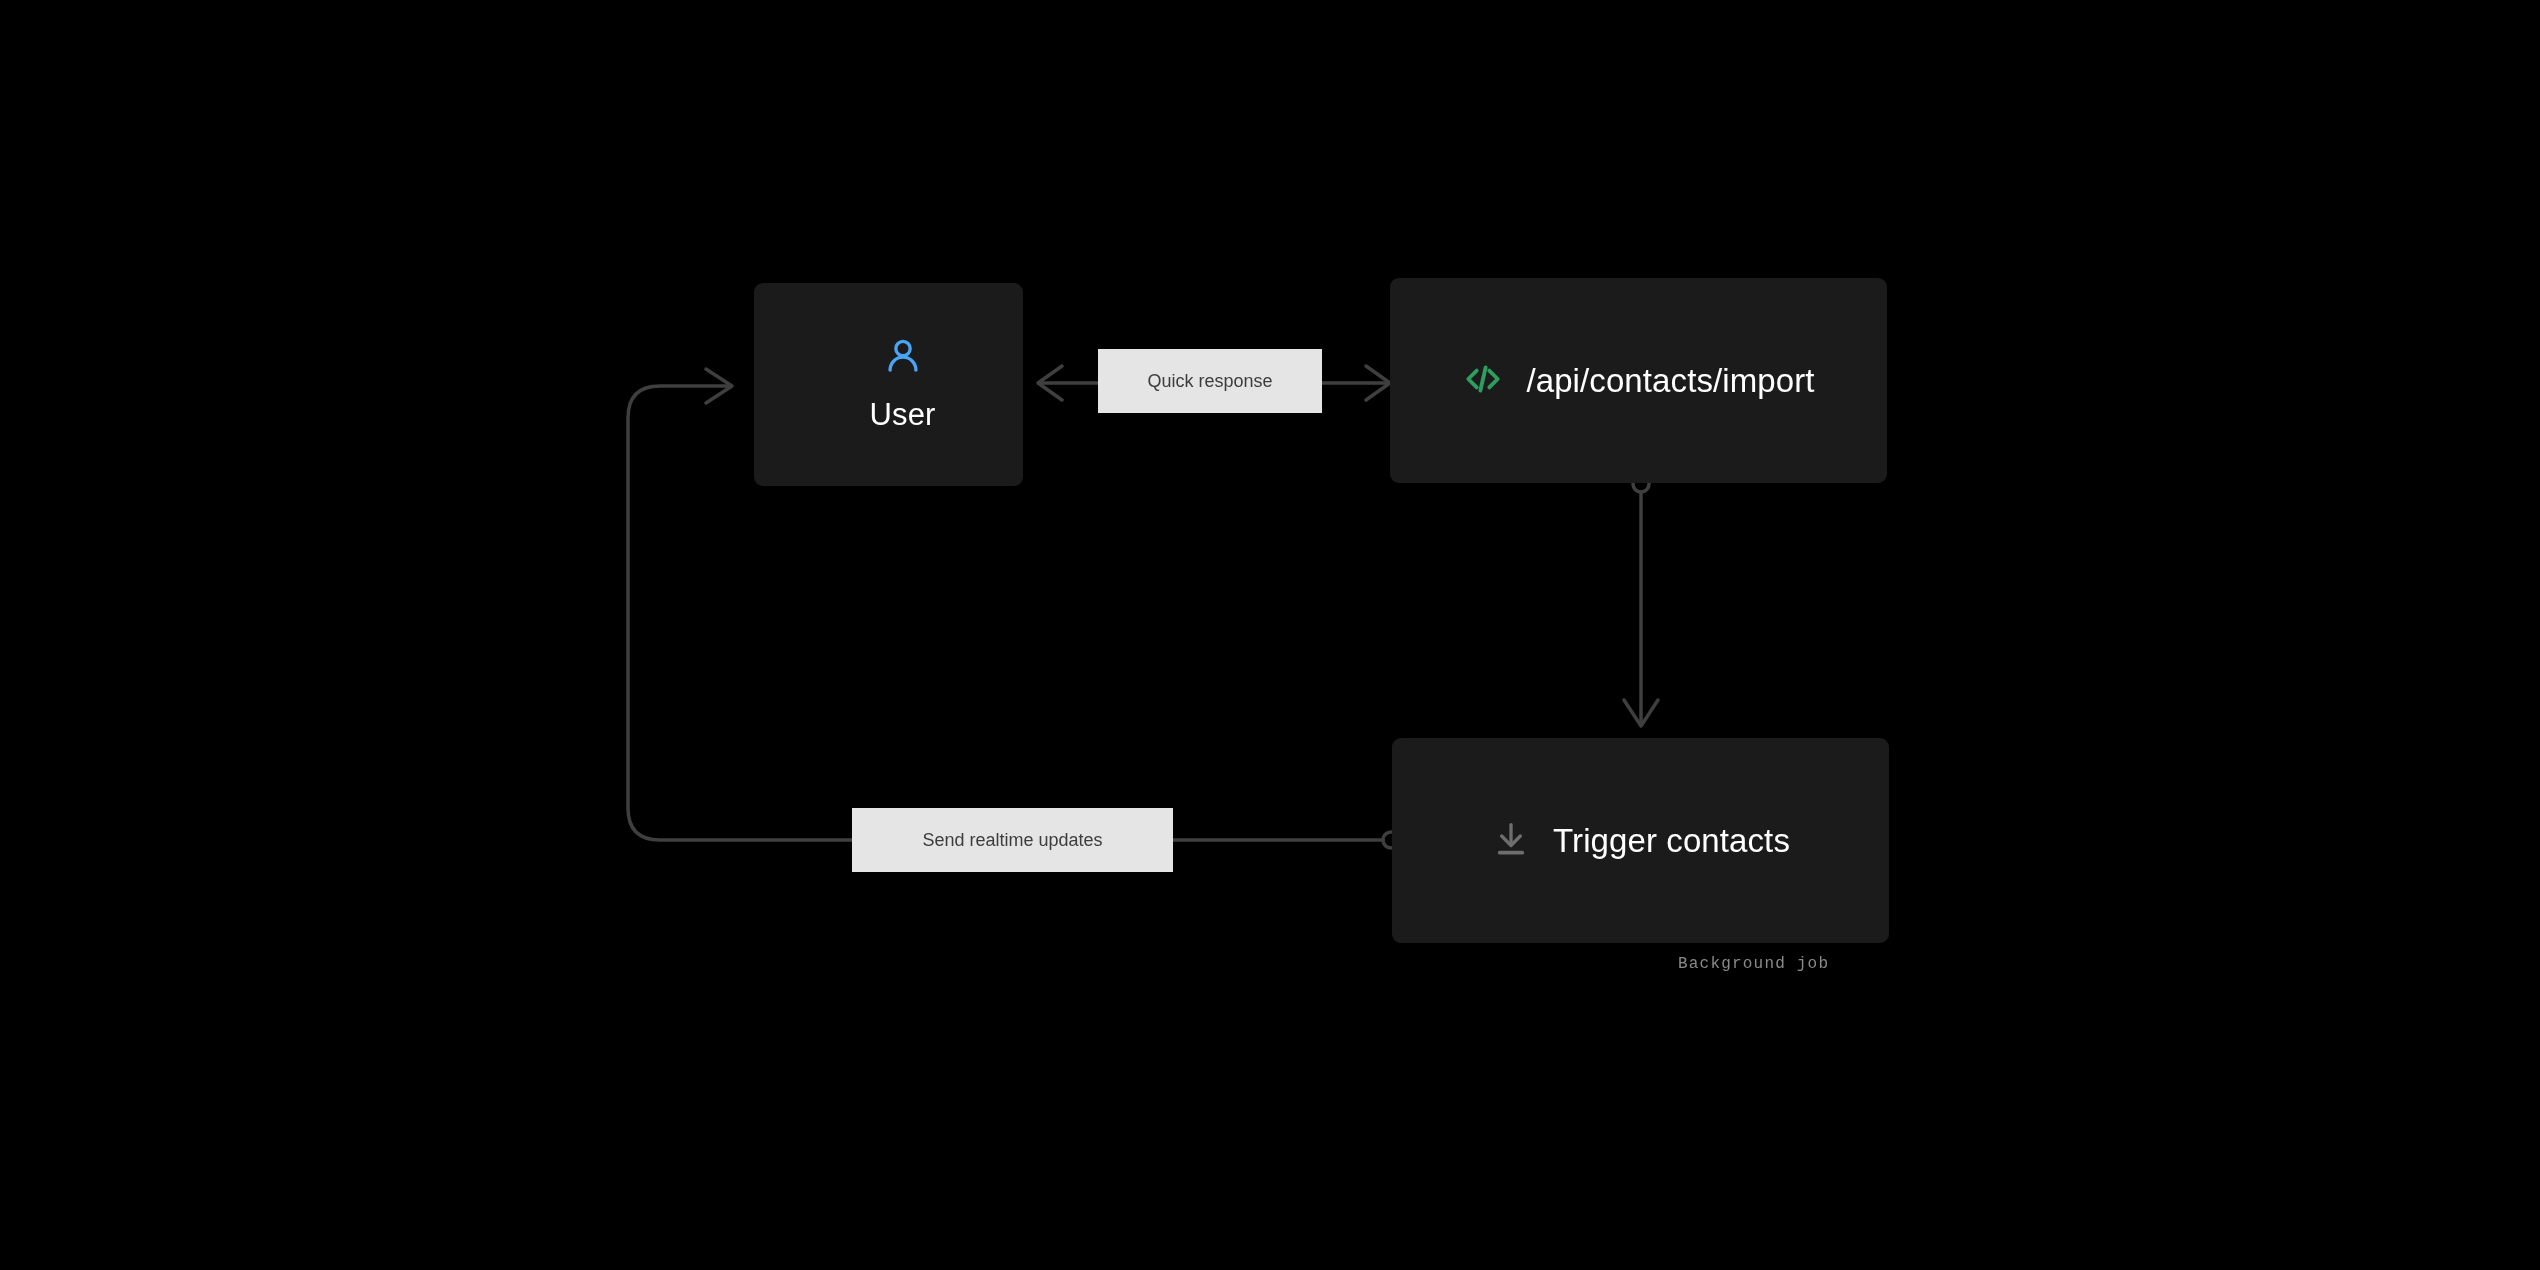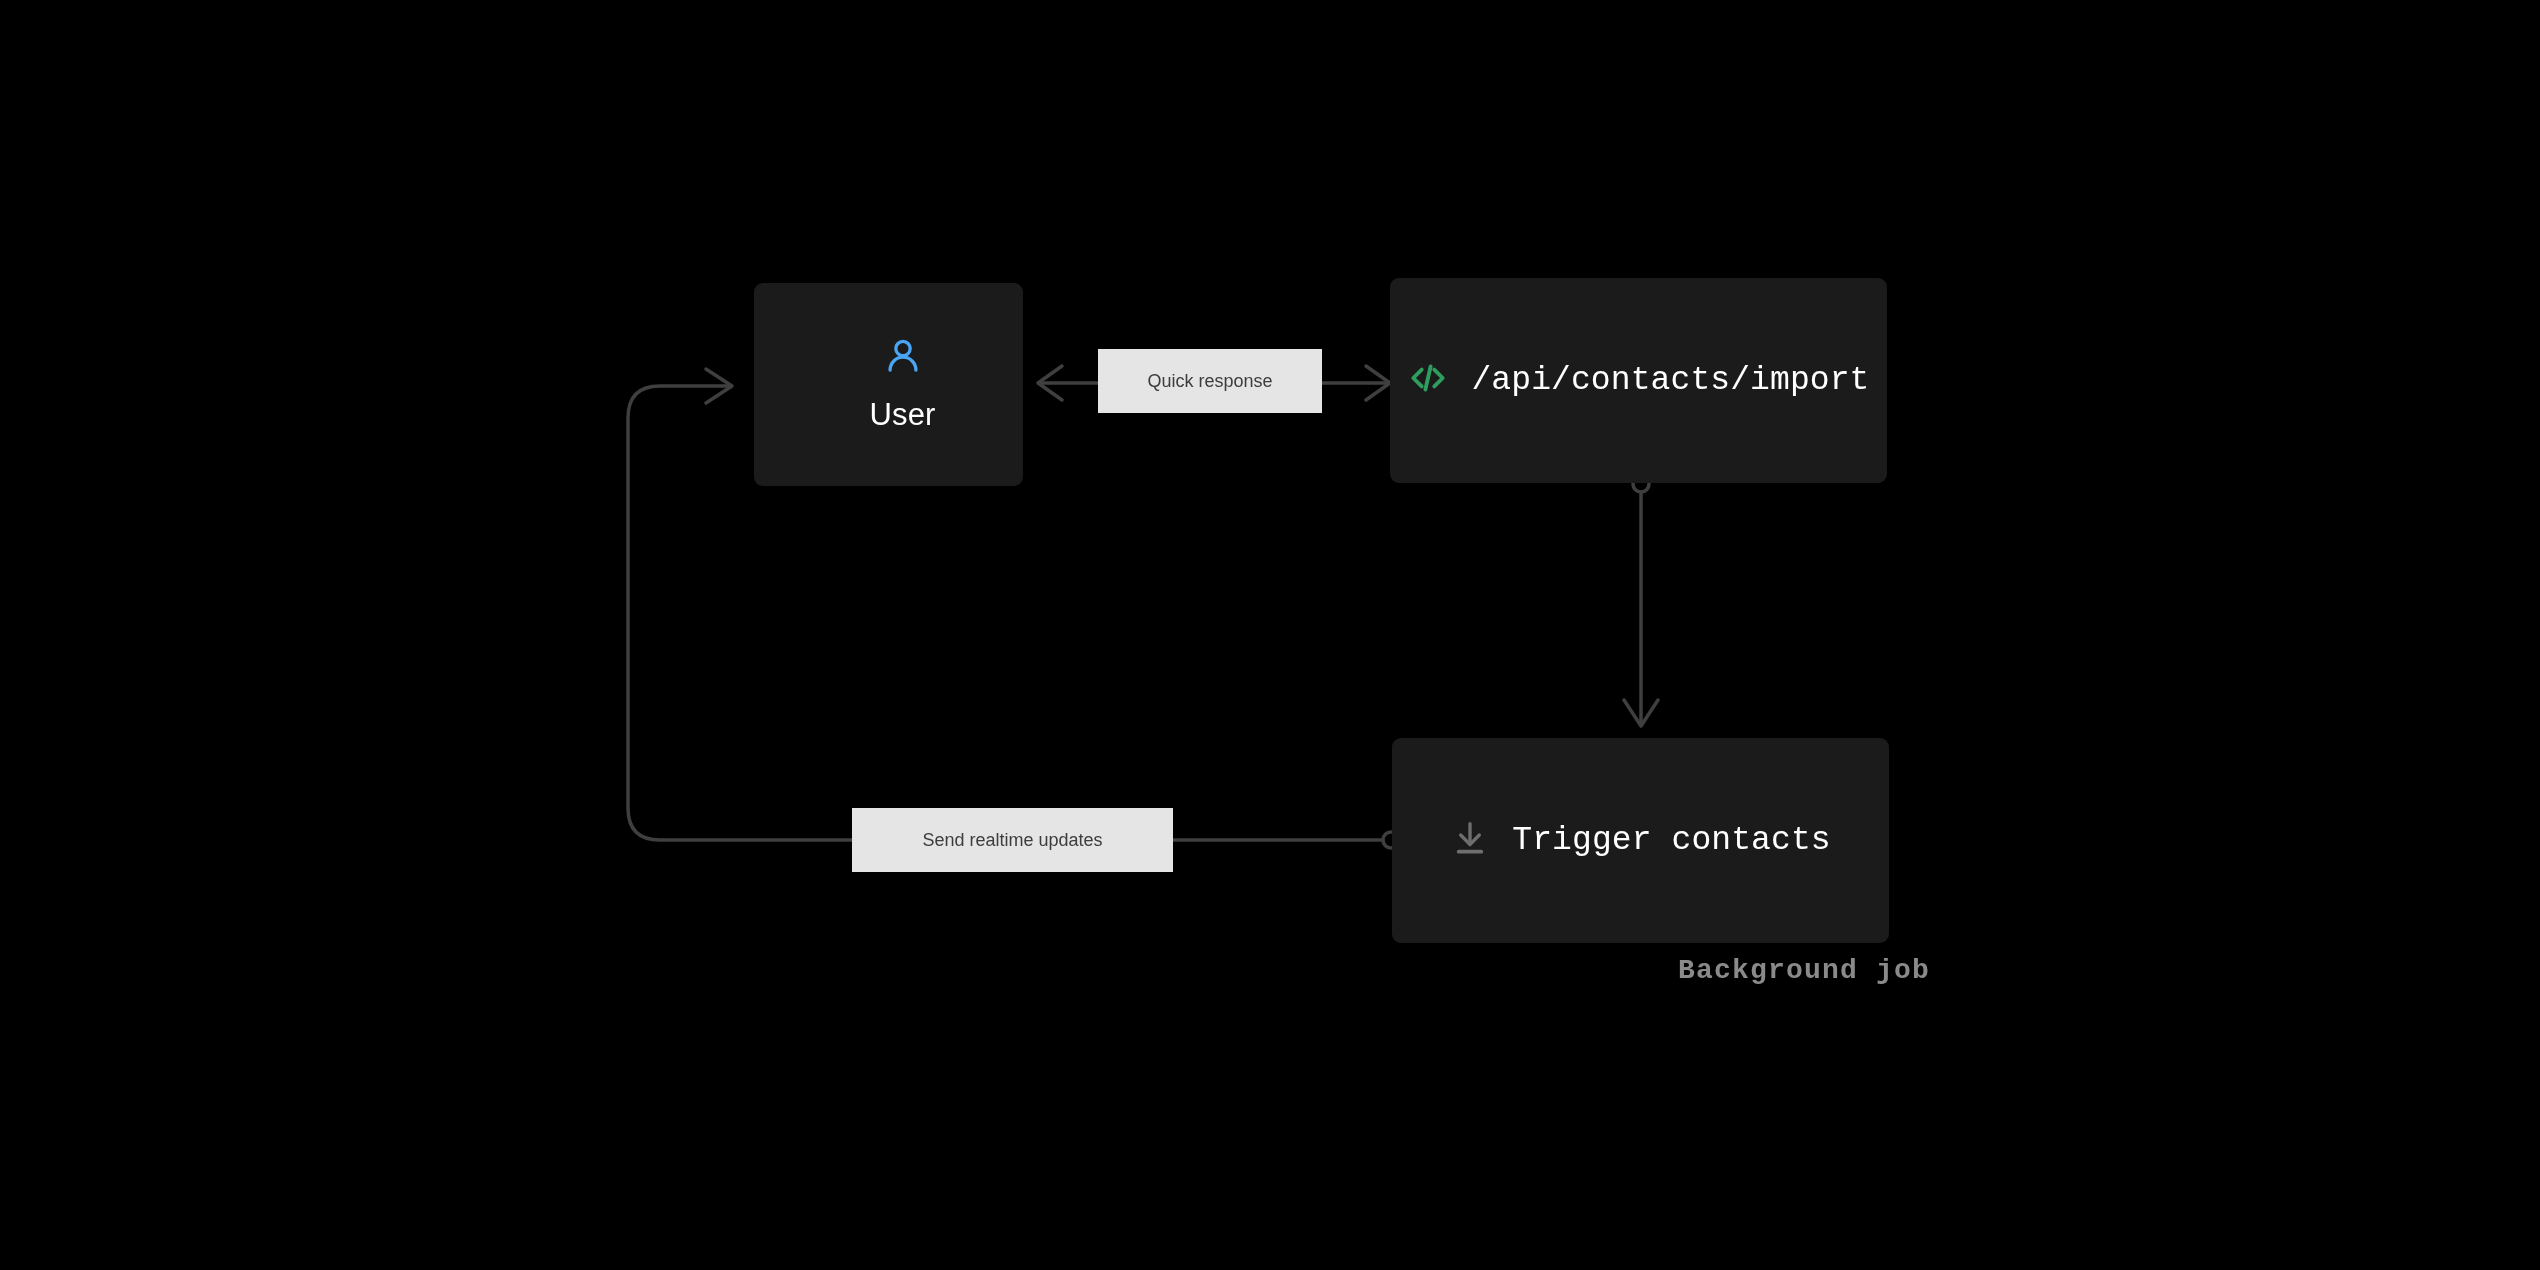--- a/index.html
+++ b/index.html
@@ -38,21 +38,20 @@
     align-items: center;
     justify-content: center;
     box-sizing: border-box;
   }
   .node-row {
     display: flex;
     flex-direction: row;
     align-items: center;
     justify-content: center;
     gap: 22px;
-    font-family: Liberation Mono, monospace;
   }
   .node-label {
     color: #ffffff;
     font-size: 31px;
     line-height: 1.2;
     letter-spacing: 0.1px;
     white-space: nowrap;
   }
   .node-label.big {
     font-size: 33px;
@@ -83,24 +82,23 @@
     left: 1392px;
     top: 738px;
     width: 497px;
     height: 205px;
   }
 
   .sublabel {
     position: absolute;
     color: #8a8a8a;
     font-family: "Liberation Mono", "DejaVu Sans Mono", monospace;
-    font-size: 28px;
+    font-size: 16px;
     letter-spacing: 1.2px;
     white-space: nowrap;
-    font-weight: bold;
   }
   #job-sublabel {
     left: 1678px;
     top: 955px;
   }
 
   
   .edge-label {
     position: absolute;
     background: #e5e5e5;

